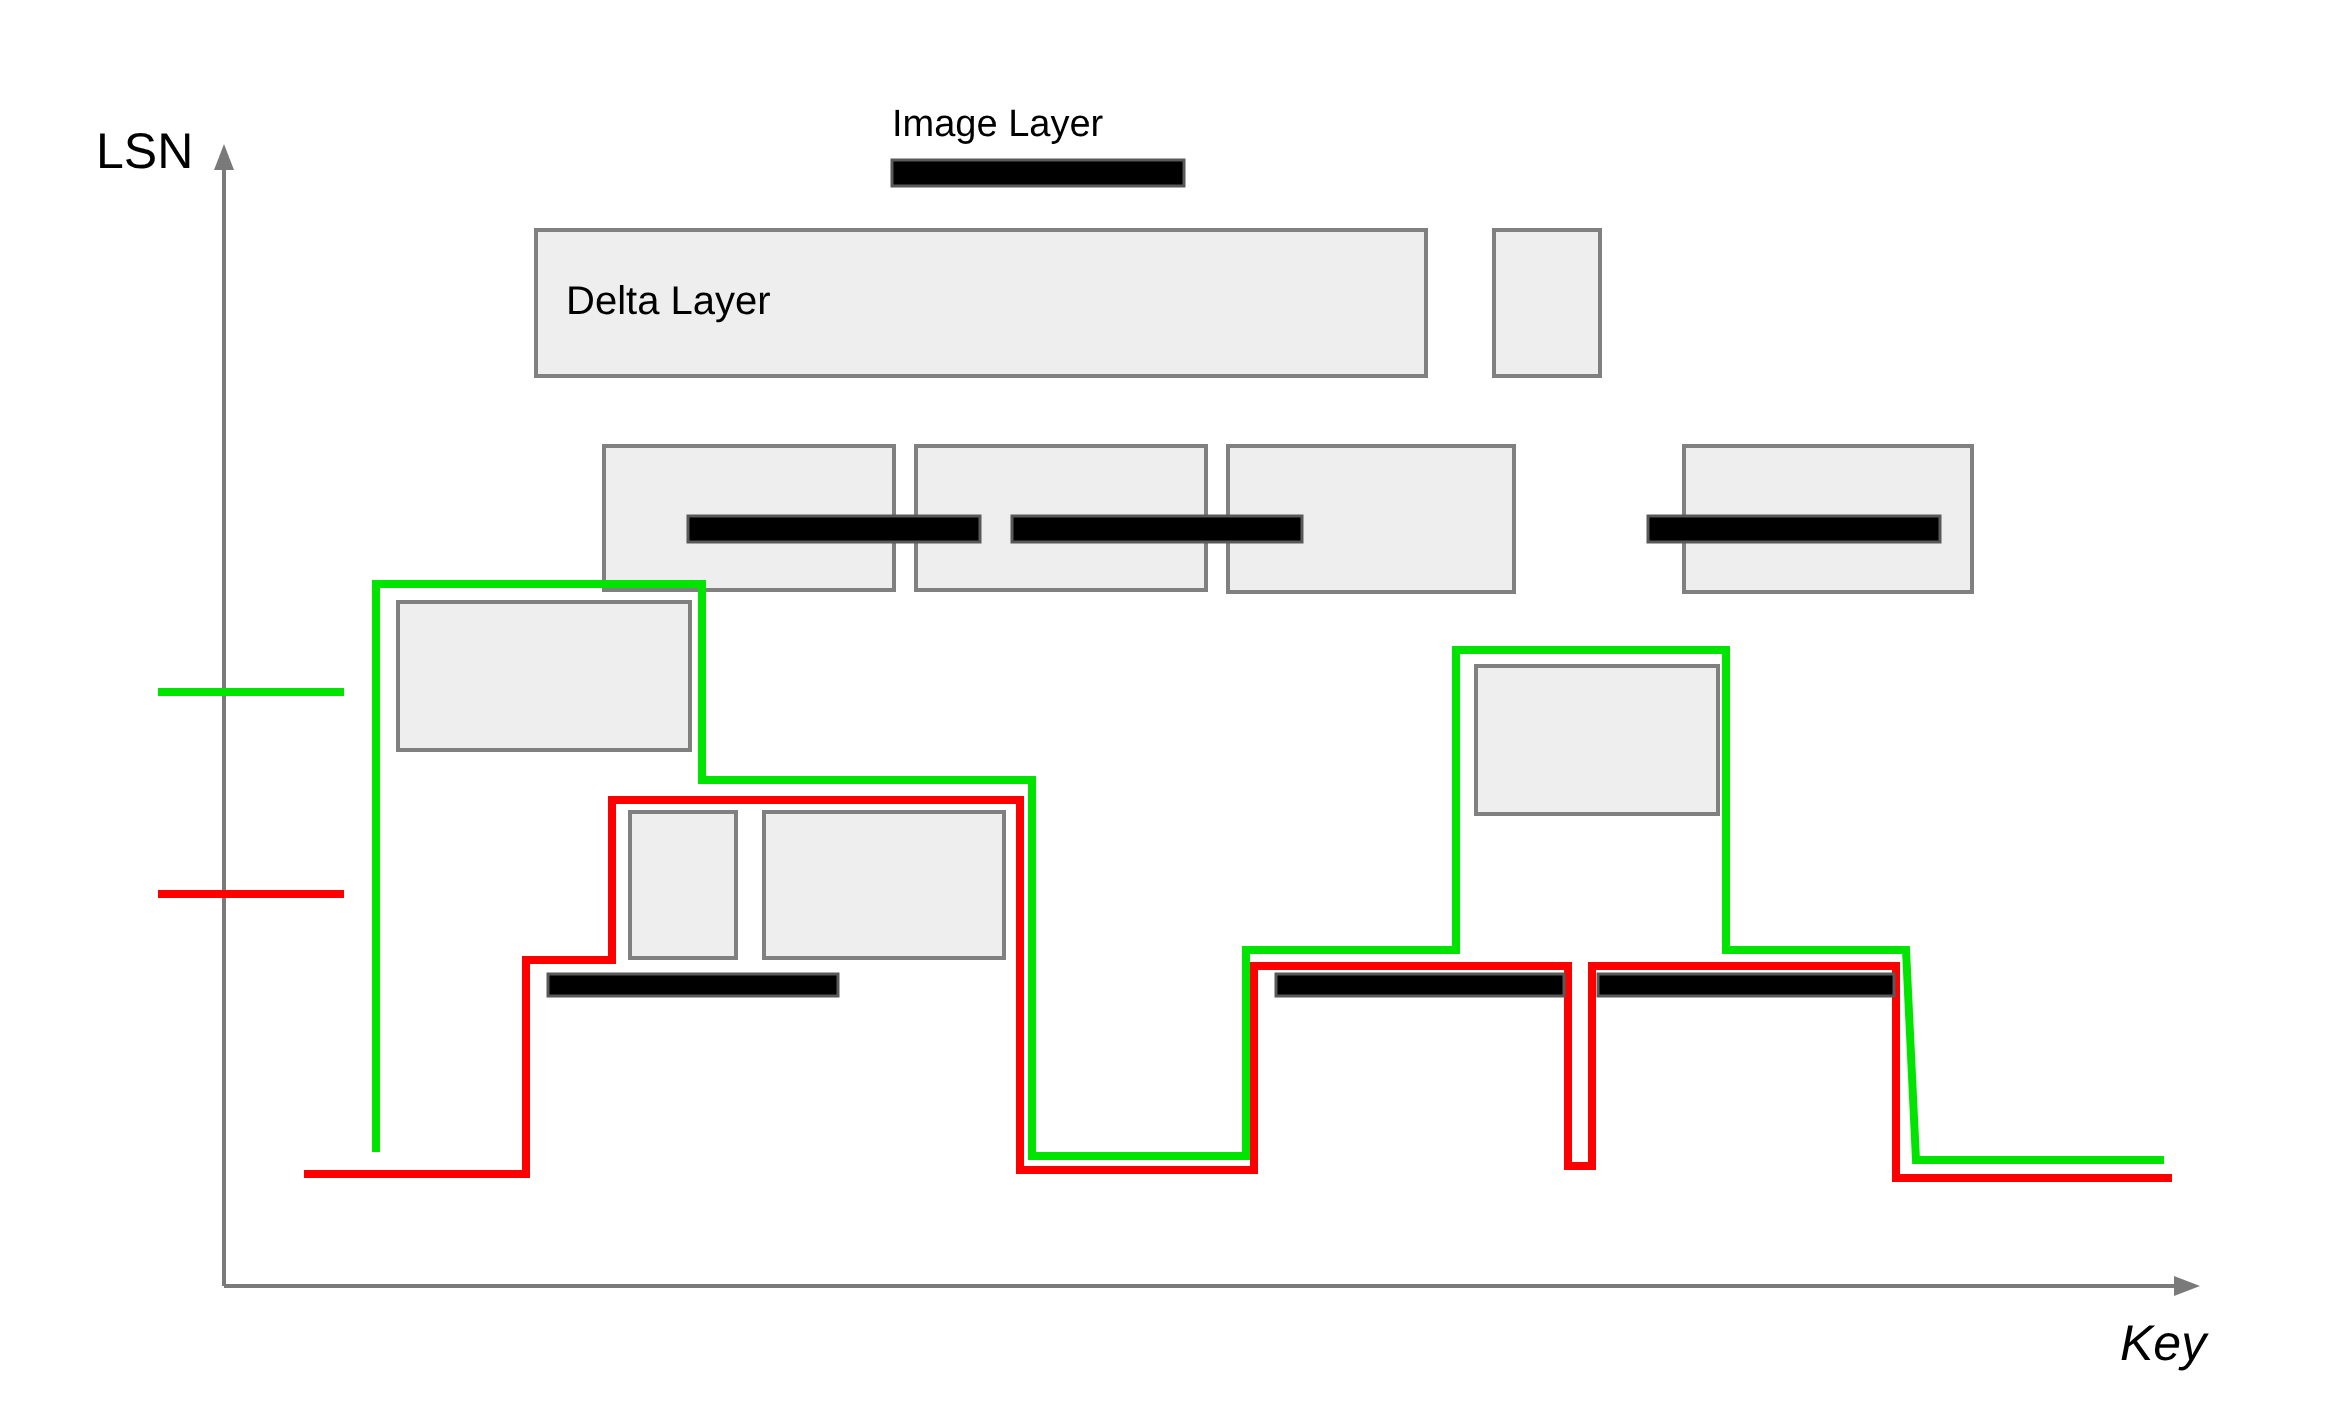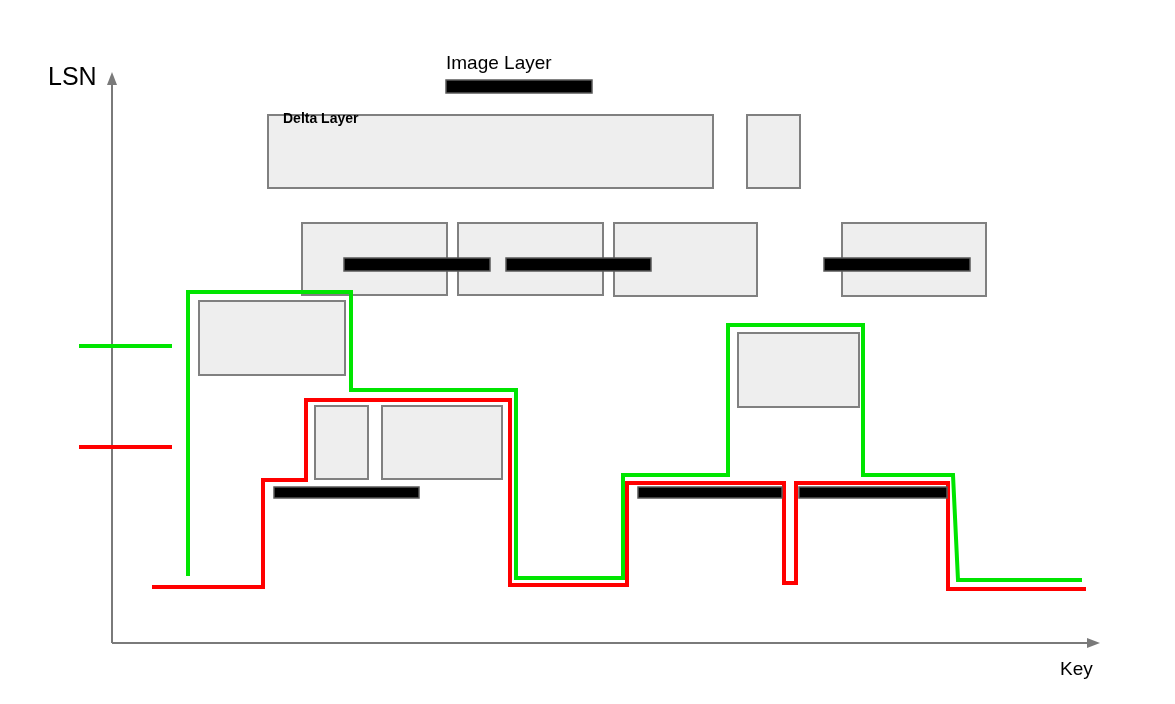--- a/index.html
+++ b/index.html
@@ -22,23 +22,23 @@
     left: 0;
     top: 0;
   }
   .label {
     position: absolute;
     color: #000000;
     white-space: nowrap;
     line-height: 1.15;
   }
   .label.lsn   { left: 48px;  top: 62px;  font-size: 25px; }
-  .label.key   { left: 1060px; top: 658px; font-size: 19px; }
+  .label.key   { left: 1060px; top: 658px; font-size: 25px; font-style: italic; }
   .label.image-layer { left: 446px; top: 52px; width: 146px; text-align: left; font-size: 19px; }
-  .label.delta-layer { left: 283px; top: 110px; font-size: 14px; font-weight: bold; }
+  .label.delta-layer { left: 283px; top: 140px; font-size: 20px; }
 </style>
 </head>
 <body>
 
 <div class="stage">
   <svg width="1175" height="704" viewBox="0 0 1175 704" xmlns="http://www.w3.org/2000/svg">
       <line x1="112" y1="83" x2="112" y2="643" stroke="#7a7a7a" stroke-width="2"></line>
       <polygon points="112,72 107,85 117,85" fill="#7a7a7a"></polygon>
       <line x1="112" y1="643" x2="1089" y2="643" stroke="#7a7a7a" stroke-width="2"></line>
       <polygon points="1100,643 1087,638 1087,648" fill="#7a7a7a"></polygon>

